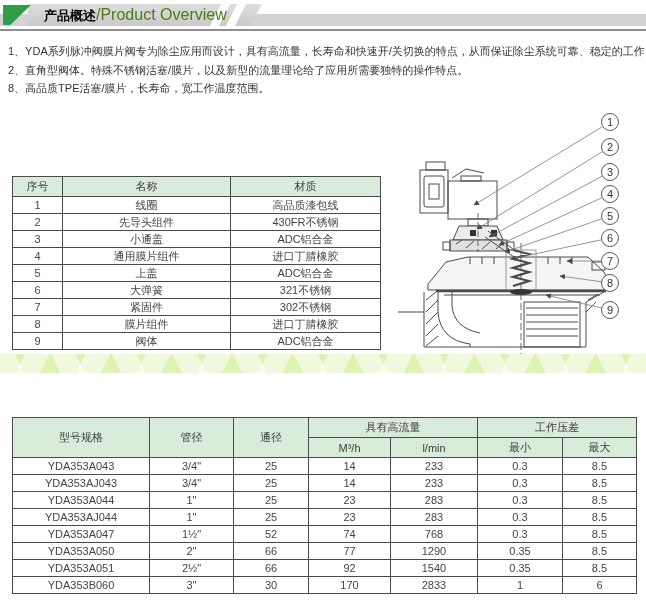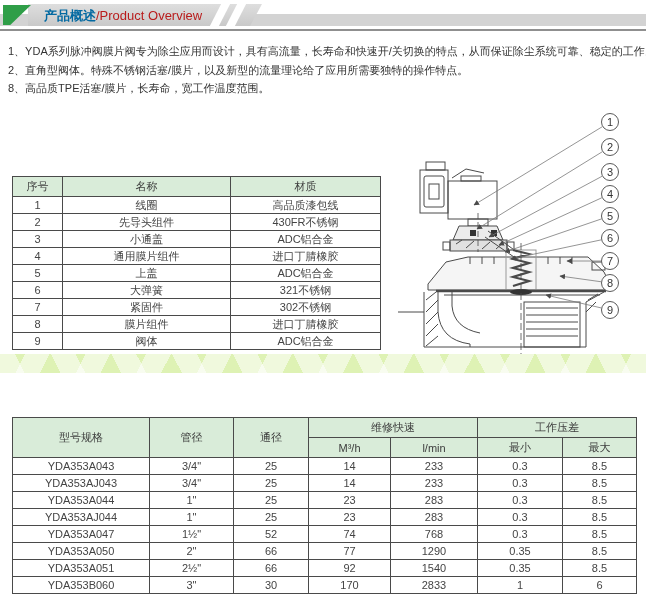--- a/index.html
+++ b/index.html
@@ -10,22 +10,22 @@
   
   .sec{position:absolute;left:0;width:646px;height:28px;}
   .sec-band{position:absolute;left:0;right:0;top:10px;height:12px;background:#d3d3d3;}
   .sec-bar{position:absolute;left:28px;top:0;height:22px;background:linear-gradient(#dedede,#c9c9c9);
     clip-path:polygon(0 0,100% 0,calc(100% - 12px) 100%,0 100%);}
   .stripe{position:absolute;top:-2px;height:28px;width:9px;background:#fff;transform:skewX(-27deg);}
   .stripe.s1{right:22px;} .stripe.s2{right:38px;}
   .sec-tri{position:absolute;left:3px;top:1px;width:28px;height:20px;background:#2f9e48;
     clip-path:polygon(0 0,100% 0,26% 100%,0 100%);}
   .sec-title{position:absolute;left:44px;top:0;height:22px;line-height:22px;white-space:nowrap;}
-  .sec-title .zh{font-size:13px;font-weight:bold;color:#0369a1;}
-  .sec-title .en{font-size:13px;color:#b91c1c;}
+  .sec-title .zh{font-size:13px;font-weight:bold;color:#000000;}
+  .sec-title .en{font-size:16px;color:#4d7c0f;}
   .sec-underline{position:absolute;left:0;right:0;top:25px;height:2px;background:#8f8f8f;}
   
   .bullets{position:absolute;left:8px;top:42px;width:638px;}
   .bullet{font-size:11px;line-height:18.5px;white-space:nowrap;color:#333;}
   
   table{border-collapse:collapse;table-layout:fixed;font-size:11px;color:#444;}
   th,td{border:1px solid #4a4a4a;text-align:center;padding:0;overflow:hidden;white-space:nowrap;}
   th{background:#d9ecd9;font-weight:normal;color:#3c3c3c;}
   .parts-table{position:absolute;left:12px;top:176px;width:368px;}
   .parts-table th{height:19px;text-align:center;}
@@ -257,21 +257,21 @@
       <col style="width:82px">
         <col style="width:87px">
         <col style="width:85px">
         <col style="width:74px">
     </colgroup>
     <thead>
       <tr>
         <th rowspan="2">型号规格</th>
         <th rowspan="2">管径</th>
         <th rowspan="2">通径</th>
-        <th colspan="2">维修快速</th>
+        <th colspan="2">具有高流量</th>
         <th colspan="2">工作压差</th>
       </tr>
       <tr>
         <th>M³/h</th>
         <th>l/min</th>
         <th>最小</th>
         <th>最大</th>
       </tr>
     </thead>
     <tbody>

